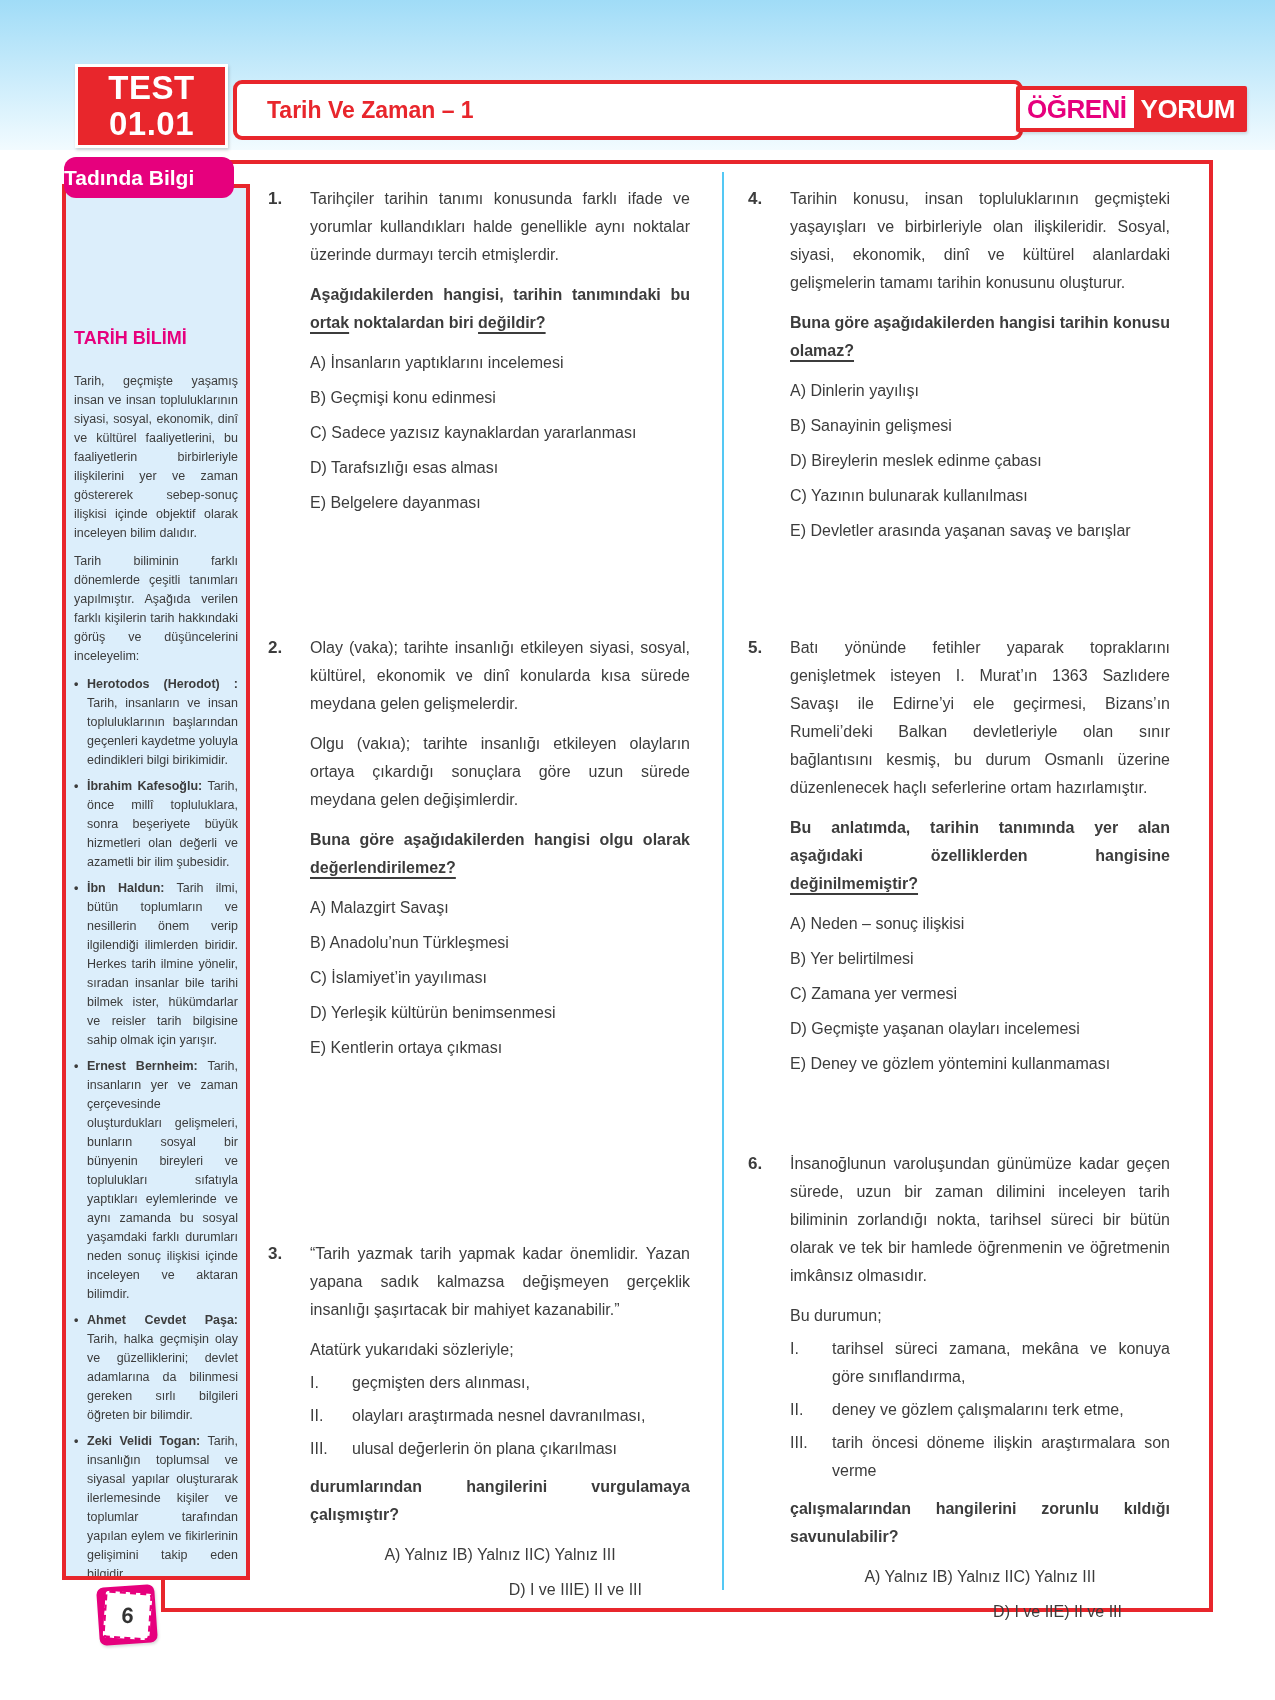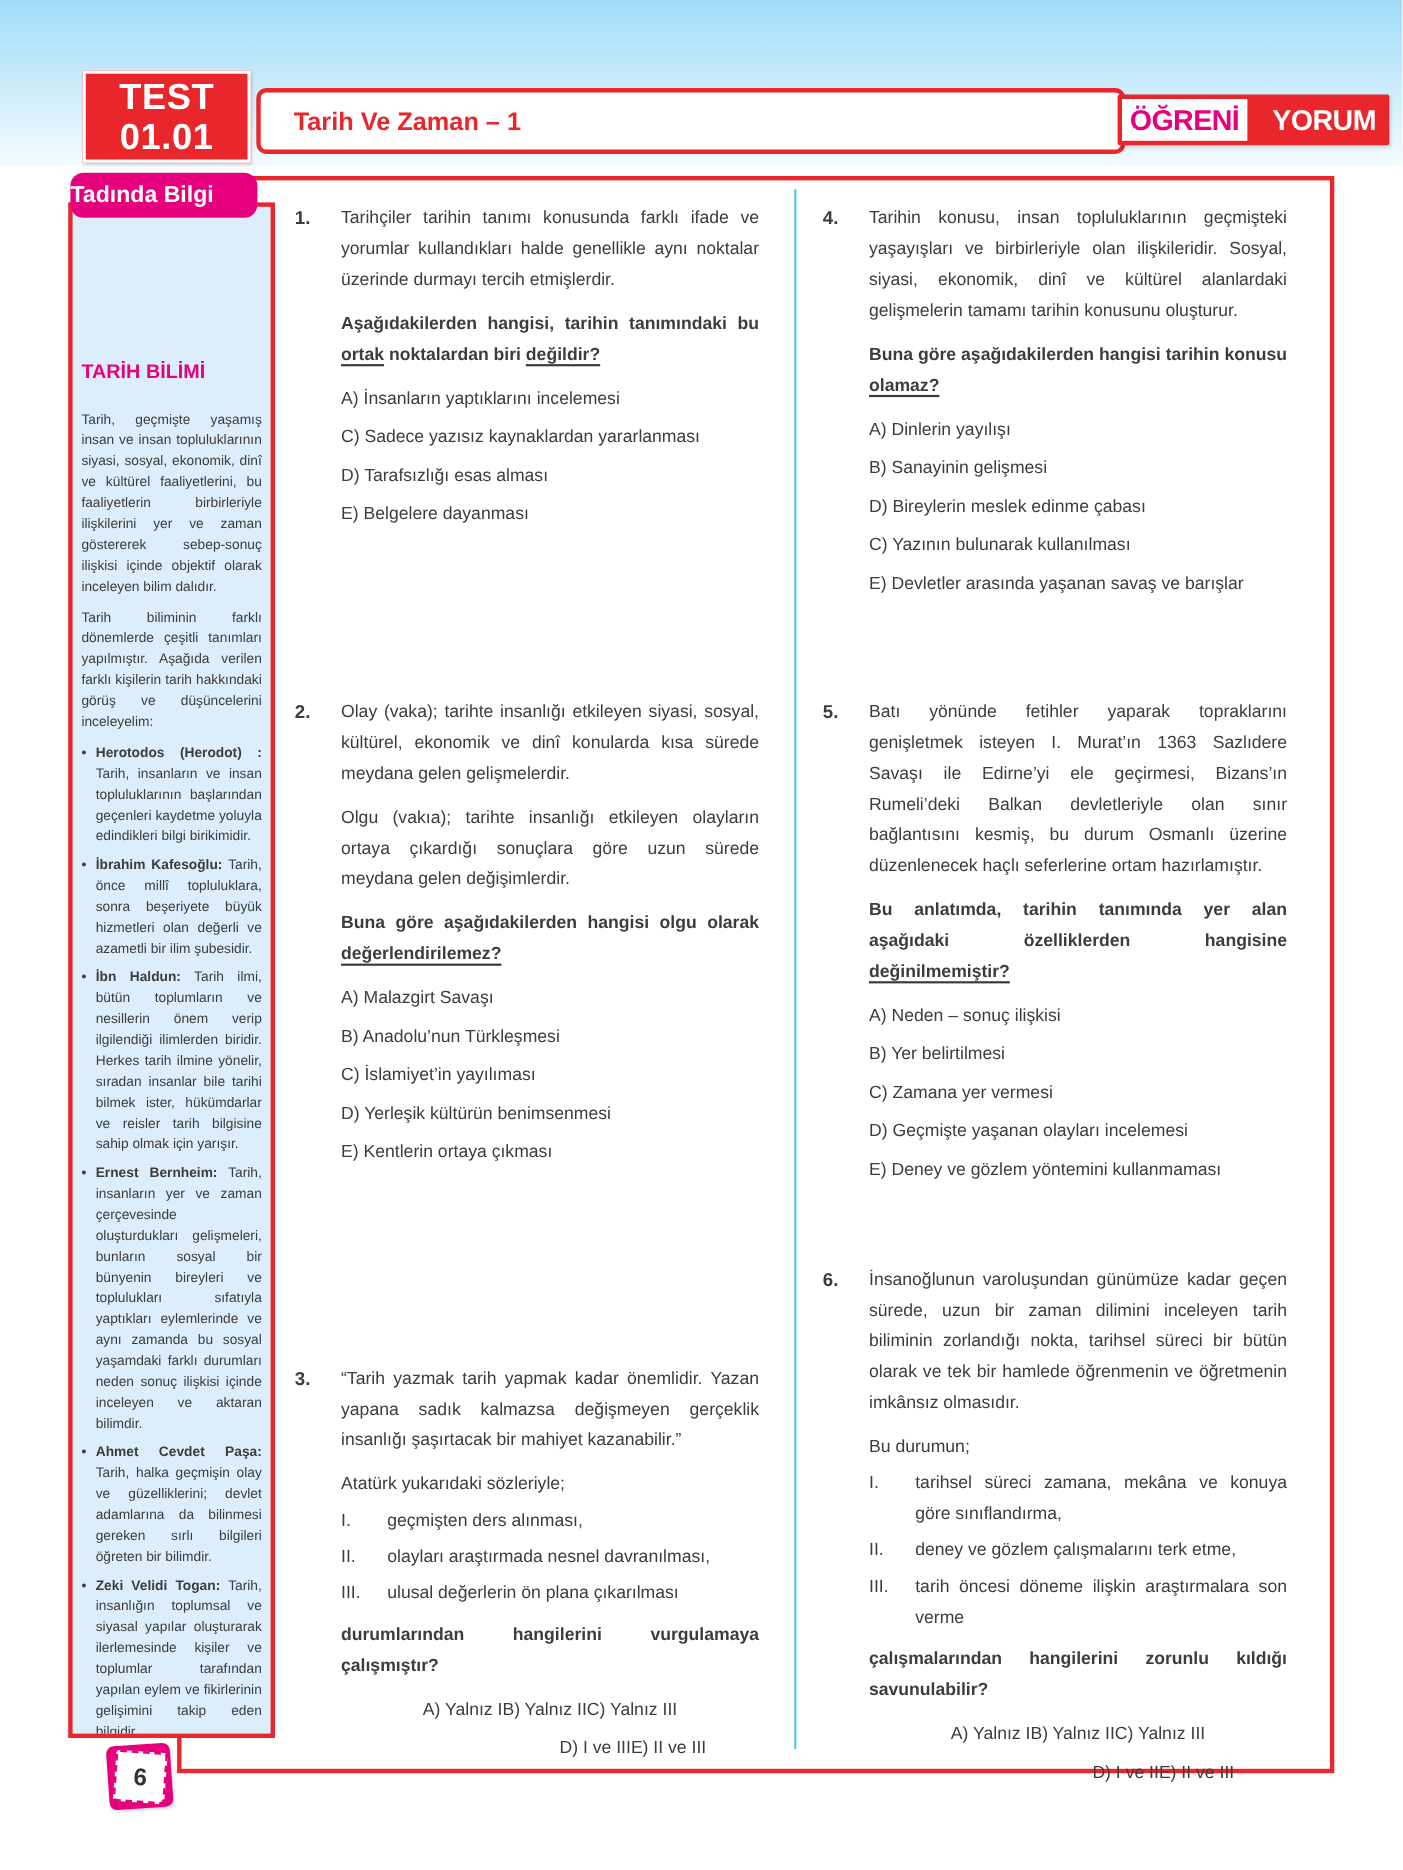--- a/index.html
+++ b/index.html
@@ -15,21 +15,21 @@
     background:linear-gradient(to bottom, var(--grad-top), var(--grad-bot));}
   .test-box{position:absolute; left:75px; top:64px; width:153px; height:84px;
     background:var(--red); border:3px solid #fff; box-shadow:1px 2px 3px rgba(0,0,0,.18);
     display:flex; flex-direction:column; align-items:center; justify-content:center;
     color:#fff; font-weight:bold; font-size:33px; line-height:36px; letter-spacing:.5px;}
   .title-box{position:absolute; left:233px; top:80px; width:790px; height:60px;
     background:#fff; border:4px solid var(--red); border-radius:9px;
     display:flex; align-items:center; padding-left:30px;
     color:var(--red); font-weight:bold; font-size:23px;}
   .logo{position:absolute; left:1016px; top:86px; height:46px; background:var(--red);
-    border-radius:2px; display:flex; align-items:stretch; padding:4px; box-shadow:1px 2px 3px rgba(0,0,0,.12);gap:16px;}
+    border-radius:2px; display:flex; align-items:stretch; padding:4px; box-shadow:1px 2px 3px rgba(0,0,0,.12);}
   .logo .logo-left{background:#fff; color:var(--magenta); font-weight:bold; font-size:26px;
     display:flex; align-items:center; padding:0 7px; letter-spacing:-.5px;}
   .logo .logo-right{background:var(--red); color:#fff; font-weight:bold; font-size:26px;
     display:flex; align-items:center; padding:0 8px 0 7px; letter-spacing:-.5px;}
 
   
   .frame{position:absolute; left:161px; top:160px; width:1052px; height:1452px;
     border:4px solid var(--red); background:#fff;}
   .col-divider{position:absolute; left:722px; top:172px; width:2px; height:1418px; background:var(--divblue);}
 
@@ -129,20 +129,21 @@
       </div>
   </div>
 
   <div>
       <div class="q q-col1" style="top: 185px;">
         <div class="num">1.</div>
         <div class="qbody">
           <div class="para">Tarihçiler tarihin tanımı konusunda farklı ifade ve yorumlar kullandıkları halde genellikle aynı noktalar üzerinde durmayı tercih etmişlerdir.</div>
           <div class="stem">Aşağıdakilerden hangisi, tarihin tanımındaki bu <u>ortak</u> noktalardan biri <u>değildir?</u></div>
           <div class="opt">A) İnsanların yaptıklarını incelemesi</div>
+          <div class="opt">B) Geçmişi konu edinmesi</div>
           <div class="opt">C) Sadece yazısız kaynaklardan yararlanması</div>
           <div class="opt">D) Tarafsızlığı esas alması</div>
           <div class="opt">E) Belgelere dayanması</div>
         </div>
       </div>
       <div class="q q-col1" style="top: 634px;">
         <div class="num">2.</div>
         <div class="qbody">
           <div class="para">Olay (vaka); tarihte insanlığı etkileyen siyasi, sosyal, kültürel, ekonomik ve dinî konularda kısa sürede meydana gelen gelişmelerdir.</div>
           <div class="para">Olgu (vakıa); tarihte insanlığı etkileyen olayların ortaya çıkardığı sonuçlara göre uzun sürede meydana gelen değişimlerdir.</div>

